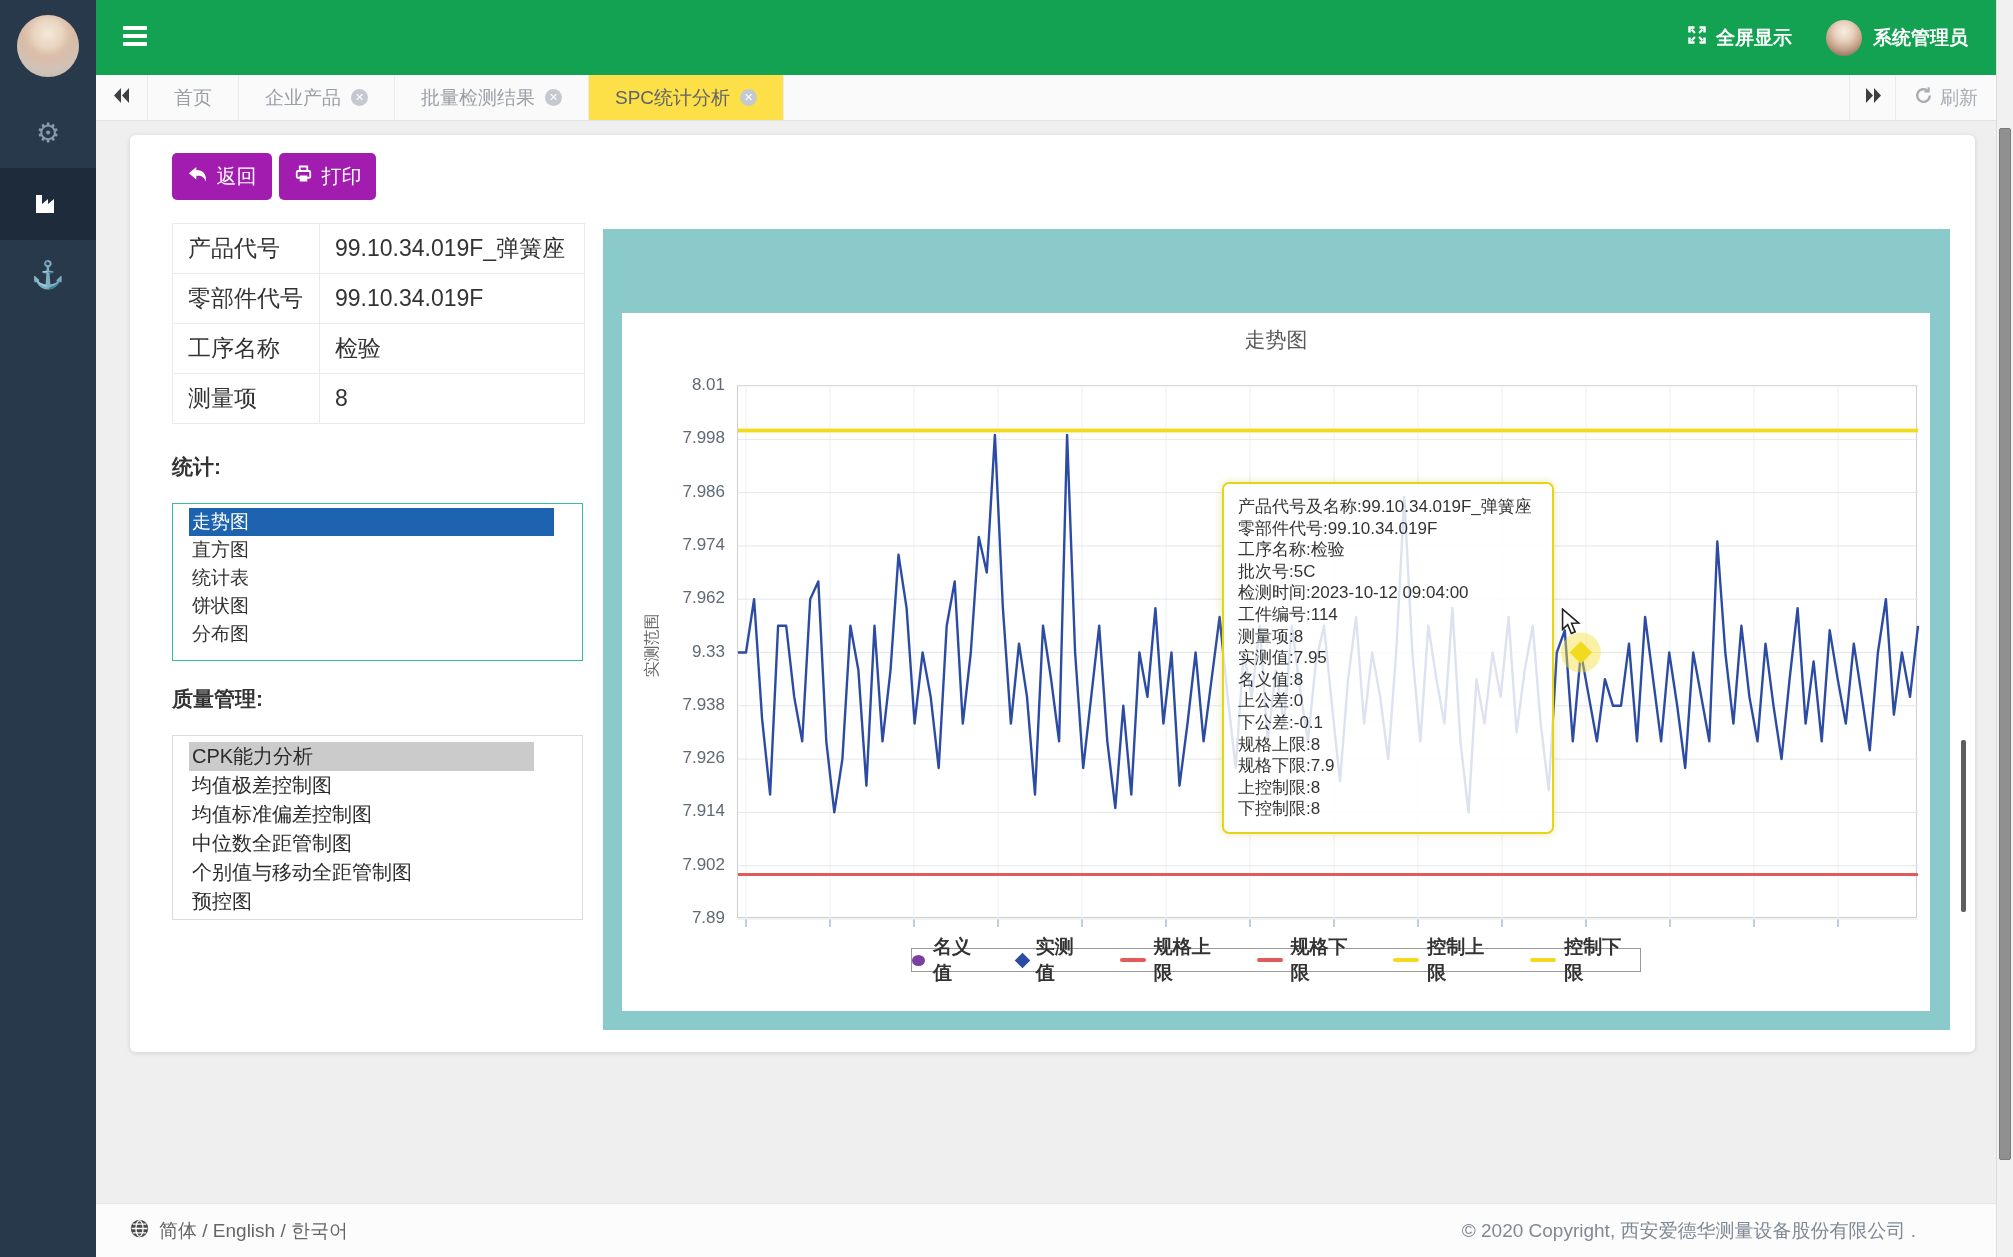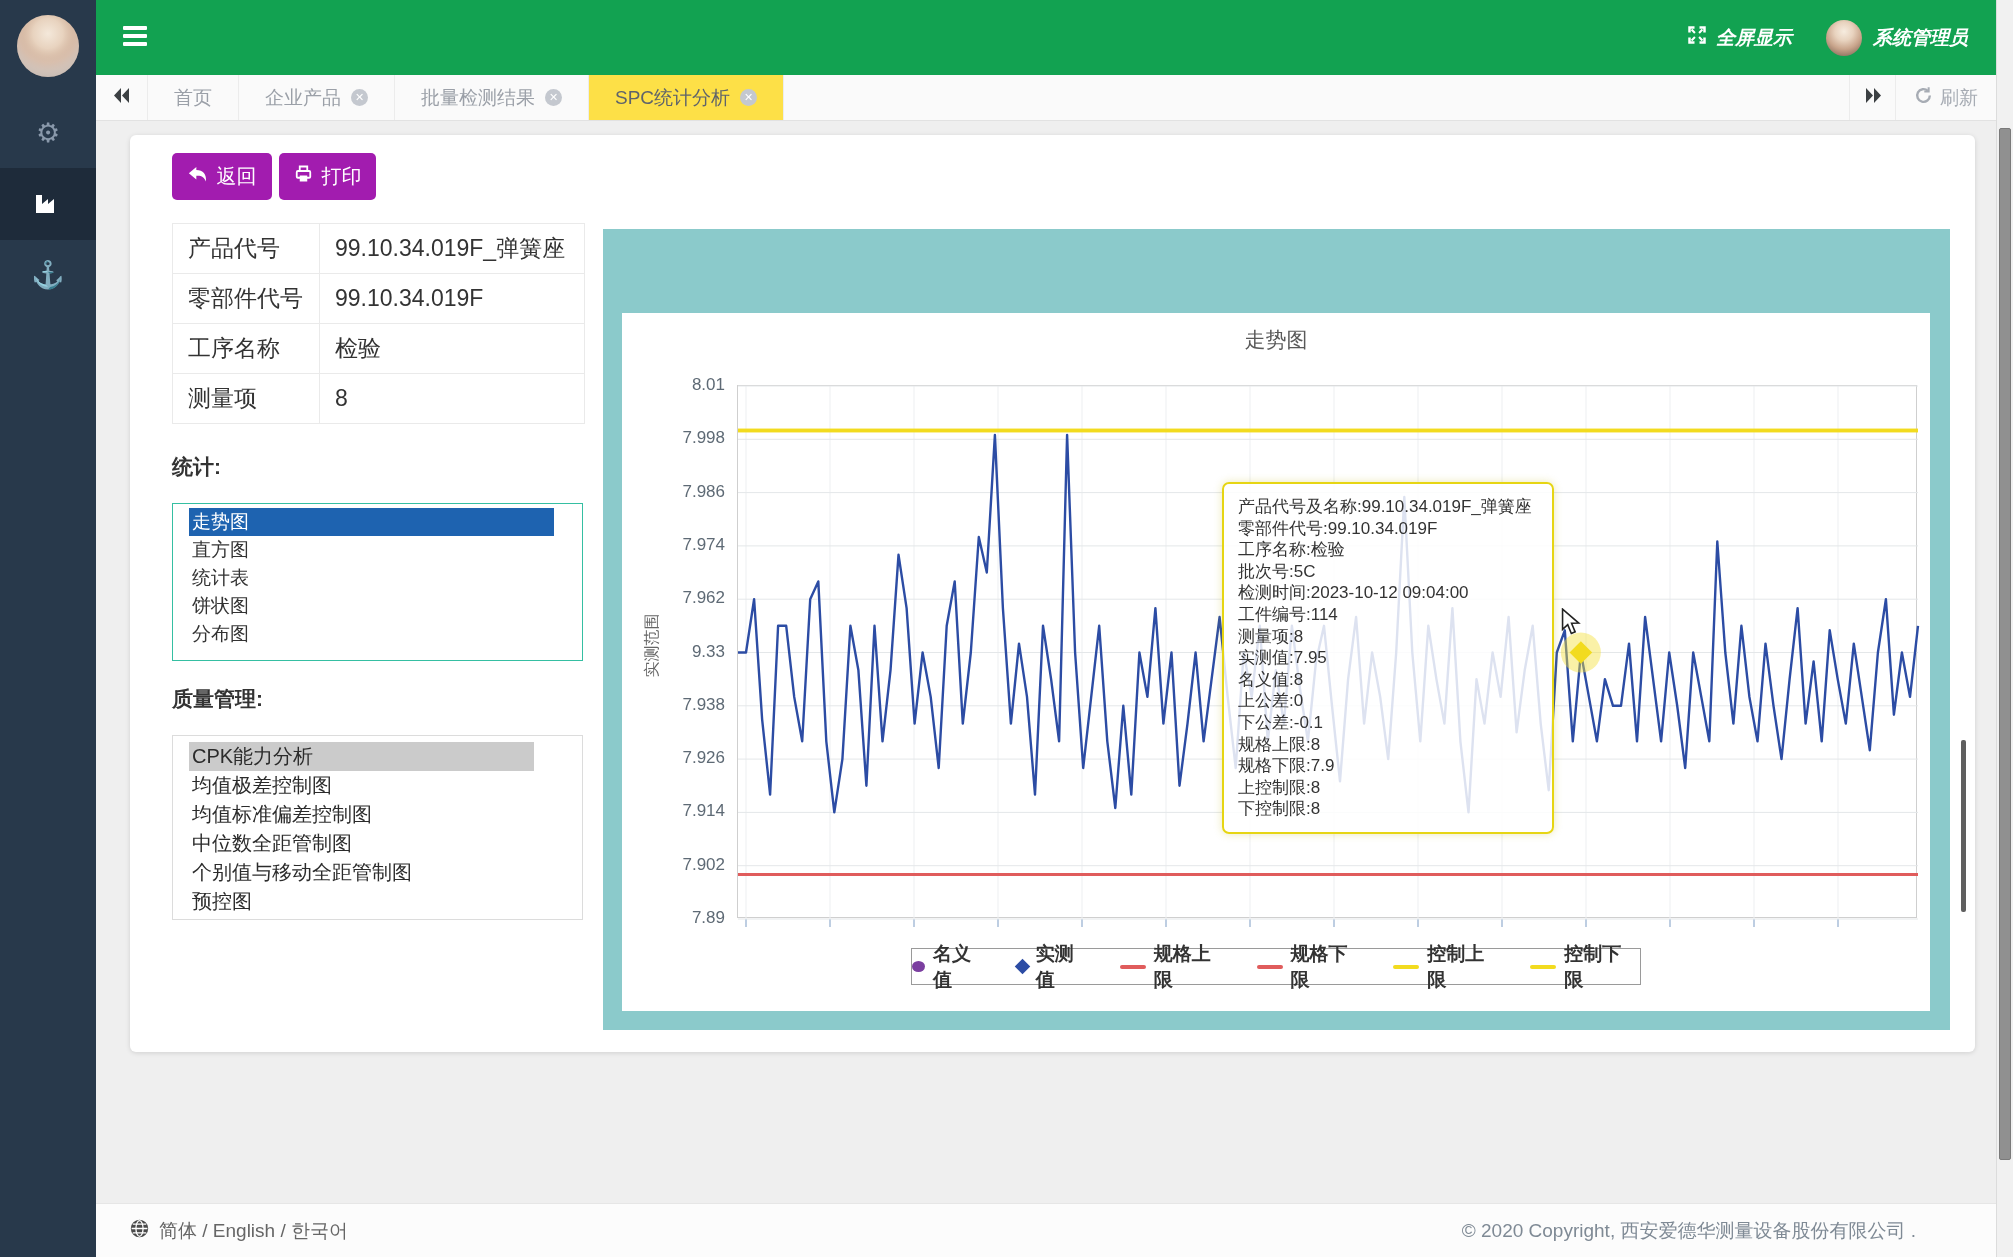--- a/index.html
+++ b/index.html
@@ -14,21 +14,21 @@
   .side-item { position:absolute; left:0; width:96px; display:flex; align-items:center; justify-content:center; cursor:pointer; }
   .side-item.gear { top:100px; height:66px; }
   .side-item.active { top:168px; height:72px; background:#1E2B3A; }
   .side-item.anchor { top:242px; height:66px; }
   .side-glyph { font-size:27px; color:#8A99AB; }
 
   
   .topbar { position:absolute; left:96px; top:0; width:1900px; height:75px; background:#12A251; z-index:5; }
   .hamburger { position:absolute; left:27px; top:26px; width:26px; height:23px; cursor:pointer; }
   .hamburger span { display:block; width:24px; height:3.5px; background:#fff; border-radius:1px; margin-bottom:4.5px; }
-  .top-right { position:absolute; right:28px; top:0; height:75px; display:flex; align-items:center; gap:34px;font-style:italic; }
+  .top-right { position:absolute; right:28px; top:0; height:75px; display:flex; align-items:center; gap:34px; }
   .fullscreen-btn { display:flex; align-items:center; gap:9px; color:#fff; font-size:19px; font-weight:bold; cursor:pointer; }
   .user-box { display:flex; align-items:center; gap:11px; color:#fff; font-size:19px; font-weight:bold; cursor:pointer; }
   .user-avatar { width:36px; height:36px; border-radius:50%;
     background: radial-gradient(circle at 50% 32%, #f6ecdf 0%, #e8d3bf 30%, #c9a58c 58%, #8d7260 85%); }
 
   
   .tabbar { position:absolute; left:96px; top:75px; width:1900px; height:46px; background:#FAFAFA;
     border-bottom:1px solid #E2E2E2; display:flex; align-items:stretch; z-index:5; }
   .tab-scroll { width:52px; display:flex; align-items:center; justify-content:center; border-right:1px solid #ECECEC; cursor:pointer; }
   #tabs { display:flex; }
@@ -76,21 +76,21 @@
     transform:rotate(-90deg); font-size:16px; color:#666; }
   .ytick { position:absolute; left:0; width:103px; text-align:right; font-size:17px; color:#5E6A75; }
   .plot { position:absolute; left:115px; top:72px; width:1180px; height:533px; border:1px solid #CFCFCF; }
   .plot svg { overflow:visible; display:block; }
 
   .chart-tooltip { position:absolute; left:600px; top:169px; width:332px; background:rgba(255,255,255,.84);
     border:2px solid #E6D513; border-radius:7px; padding:12px 14px; font-size:17px; line-height:21.6px; color:#333;
     box-shadow:0 0 8px rgba(190,180,20,.3); z-index:4; }
   .mouse-cursor { position:absolute; left:938px; top:295px; z-index:9; }
 
-  .chart-legend { position:absolute; left:289px; top:635px; width:730px; height:37px; border:1px solid #9A9A9A;
+  .chart-legend { position:absolute; left:289px; top:635px; width:730px; height:24px; border:1px solid #9A9A9A;
     background:#fff; display:flex; align-items:center; justify-content:center; gap:27px;
     font-size:19px; font-weight:bold; color:#333; z-index:3; }
   .leg-item { display:flex; align-items:center; gap:8px; cursor:pointer; }
   .mk-dot { width:13px; height:11px; border-radius:50%; }
   .mk-diamond { width:11px; height:11px; transform:rotate(45deg); }
   .mk-line { width:26px; height:4px; border-radius:2px; }
 
   
   .footer { position:absolute; left:96px; top:1203px; width:1900px; height:54px; background:#FCFCFC;
     border-top:1px solid #E6E6E6; display:flex; align-items:center; justify-content:space-between;

